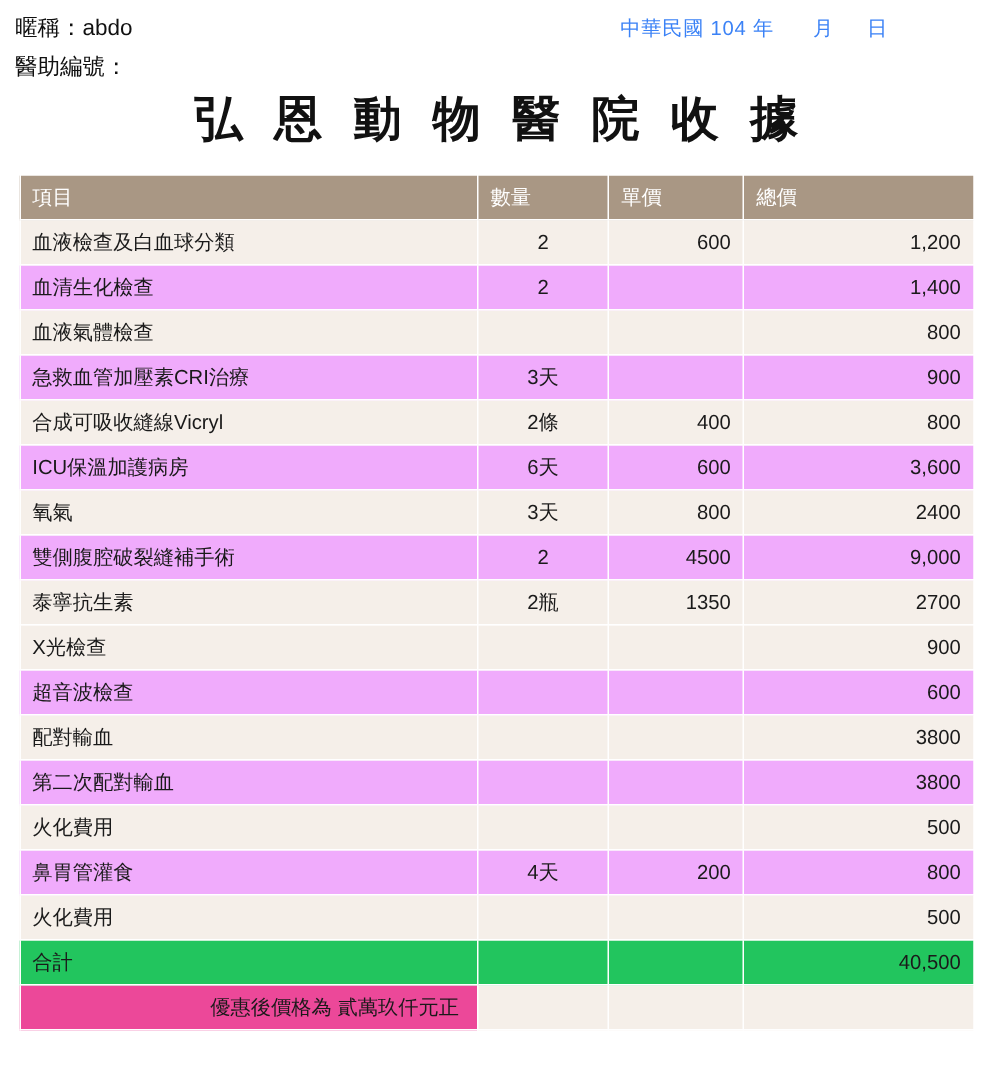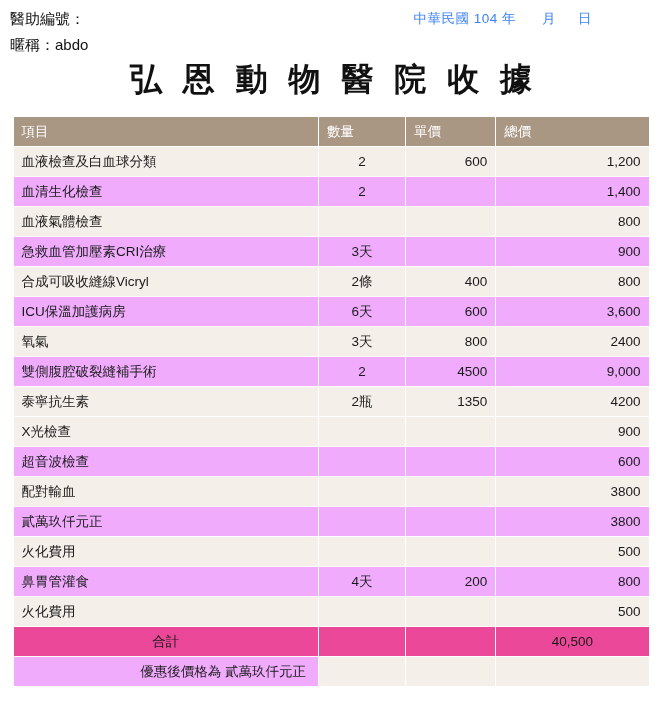--- a/index.html
+++ b/index.html
@@ -93,38 +93,38 @@
     color: #1a1a1a;
   }
   tbody tr.alt td {
     background: #f0abfc;
   }
   td.item { text-align: left; }
   td.qty  { text-align: center; }
   td.price{ text-align: right; padding-right: 10px; }
   td.total{ text-align: right; padding-right: 10px; }
 
-  tbody tr.sum td { background: #ec4899; text-align: center; }
+  tbody tr.sum td { background: #22c55e; }
   tbody tr.note td {
-    background: #f0abfc;
+    background: #ec4899;
     text-align: right;
     padding-right: 12px;
     font-size: 13.5px;
   }
   tbody tr.note td.blank { background: #f5efe9; }
 </style>
 </head>
 <body>
 
 <div class="page">
 
   <div class="header">
     <div class="hdr-left">
+      <div>暱稱：abdo</div>
       <div>醫助編號：</div>
-      <div>暱稱：abdo</div>
     </div>
     <div class="hdr-right">
       <span>中華民國 104 年</span><span class="gap-a"></span><span>月</span><span class="gap-b"></span><span>日</span>
     </div>
   </div>
 
   <h1 class="title">弘 恩 動 物 醫 院 收 據</h1>
 
   <table class="receipt">
     <colgroup>
@@ -187,42 +187,42 @@
         <tr class="alt">
           <td class="item">雙側腹腔破裂縫補手術</td>
           <td class="qty">2</td>
           <td class="price">4500</td>
           <td class="total">9,000</td>
         </tr>
         <tr>
           <td class="item">泰寧抗生素</td>
           <td class="qty">2瓶</td>
           <td class="price">1350</td>
-          <td class="total">4200</td>
+          <td class="total">2700</td>
         </tr>
         <tr>
           <td class="item">X光檢查</td>
           <td class="qty"></td>
           <td class="price"></td>
           <td class="total">900</td>
         </tr>
         <tr class="alt">
           <td class="item">超音波檢查</td>
           <td class="qty"></td>
           <td class="price"></td>
           <td class="total">600</td>
         </tr>
         <tr>
           <td class="item">配對輸血</td>
           <td class="qty"></td>
           <td class="price"></td>
           <td class="total">3800</td>
         </tr>
         <tr class="alt">
-          <td class="item">貳萬玖仟元正</td>
+          <td class="item">第二次配對輸血</td>
           <td class="qty"></td>
           <td class="price"></td>
           <td class="total">3800</td>
         </tr>
         <tr>
           <td class="item">火化費用</td>
           <td class="qty"></td>
           <td class="price"></td>
           <td class="total">500</td>
         </tr>

